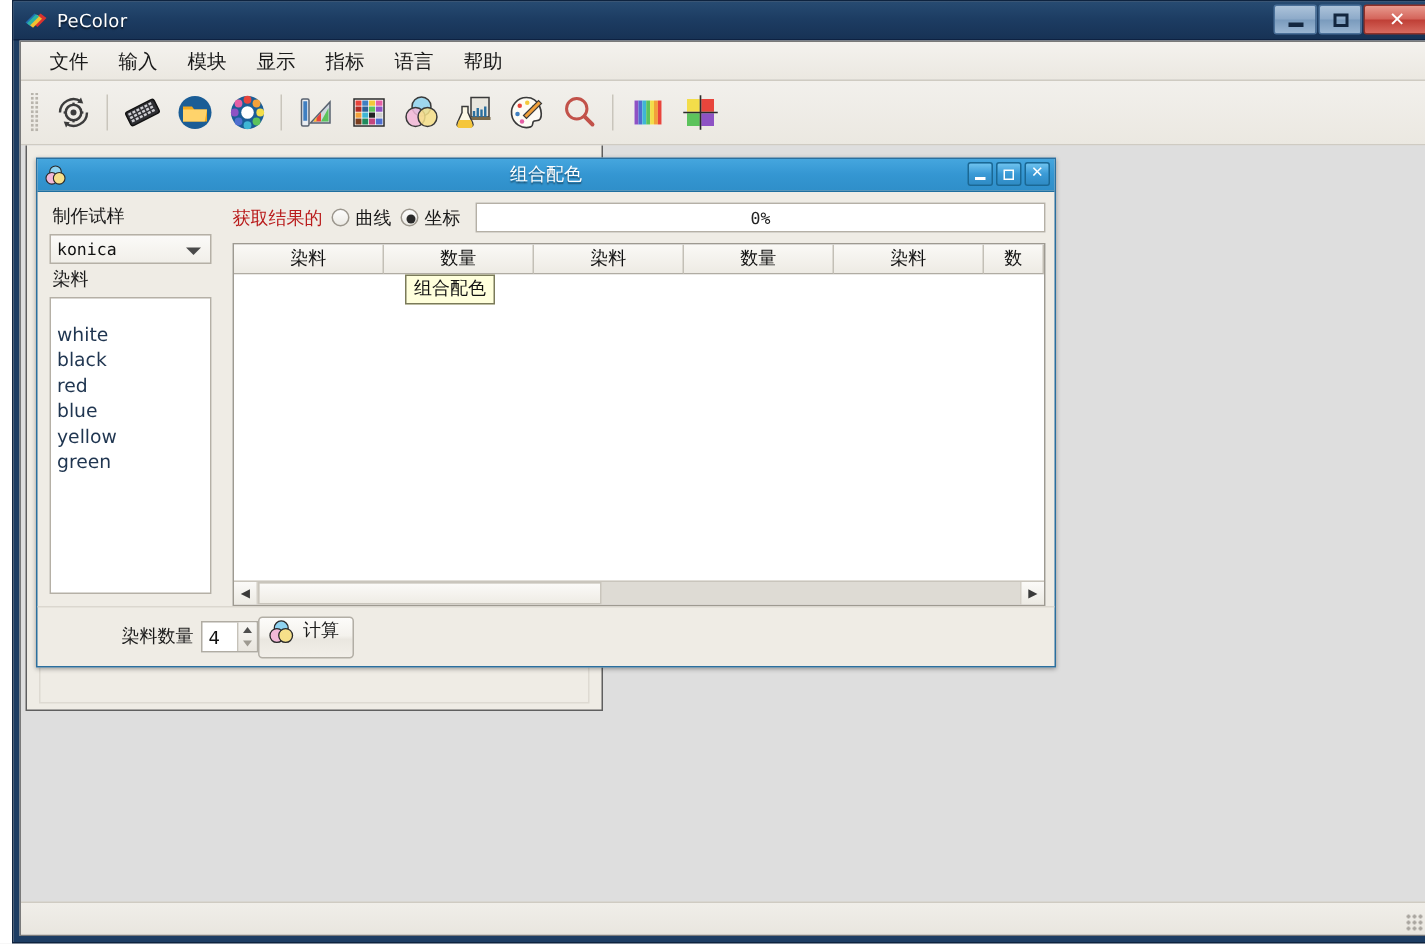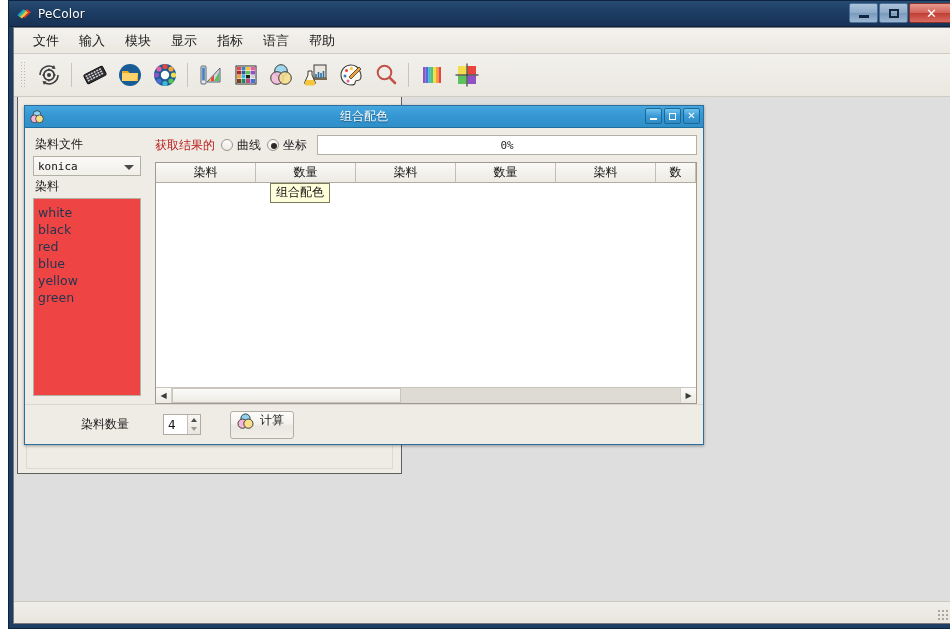--- a/index.html
+++ b/index.html
@@ -195,22 +195,22 @@
     font-family: "DejaVu Sans Mono", "Liberation Mono", monospace;
     font-size: 11px; color: #111; padding-left: 4px;
   }
   #dye-file-select .caret {
     position: absolute; right: 6px; top: 8px;
     width: 0; height: 0; border-left: 5px solid transparent; border-right: 5px solid transparent;
     border-top: 5px solid #4a4a4a;
   }
   #dye-list {
     width: 108px; height: 198px; margin-top: 2px;
-    border: 1px solid #b5b0a6; background: #ef4444; overflow: hidden;
-    padding: 5px 0 0 4px;
+    border: 1px solid #b5b0a6; background: #ffffff; overflow: hidden;
+    padding: 15px 0 0 4px;
   }
   .dye-item { font-size: 12.5px; color: #1f3550; line-height: 17px; }
 
   
   #right-col { flex: 1 1 auto; margin-left: 10px; display: flex; flex-direction: column; }
   #result-row { display: flex; align-items: center; height: 22px; flex: 0 0 auto; }
   #result-row .rlabel { font-size: 12px; color: #b91c1c; }
   .radio-wrap { display: flex; align-items: center; margin-left: 6px; }
   .radio {
     width: 12px; height: 12px; border-radius: 50%;
@@ -261,21 +261,20 @@
     background: linear-gradient(to bottom,#fbfaf8,#efece5);
     border: 1px solid #c9c5bc;
   }
 
   
   #dlg-footer {
     height: 40px; flex: 0 0 auto;
     display: flex; align-items: center;
     padding: 0 8px;
     border-top: 1px solid #dbd7cf;
-    gap: 29px;
   }
   #spin-label { font-size: 12px; color: #1a1a1a; margin-left: 48px; margin-right: 5px; }
   #spin {
     width: 38px; height: 21px; border: 1px solid #b0aca3; background: #ffffff;
     display: flex; align-items: center; position: relative;
   }
   #spin .spin-val { font-size: 12px; color: #111; margin-left: 4px; }
   #spin .spin-btns {
     position: absolute; right: 0; top: 0; width: 13px; height: 19px;
     display: flex; flex-direction: column;
@@ -557,21 +556,21 @@
             <div class="dlgbtn">
                 <i class="dlg-glyph-max"></i>
               </div>
             <div class="dlgbtn">✕</div>
           </div>
         </div>
 
         <div id="dlg-body">
 
           <div id="left-col">
-            <div class="sec-label">染料文件</div>
+            <div class="sec-label">制作试样</div>
             <div id="dye-file-select">
               <span>konica</span>
               <i class="caret"></i>
             </div>
             <div class="sec-label">染料</div>
             <div id="dye-list">
               <div class="dye-item">white</div>
               <div class="dye-item">black</div>
               <div class="dye-item">red</div>
               <div class="dye-item">blue</div>

